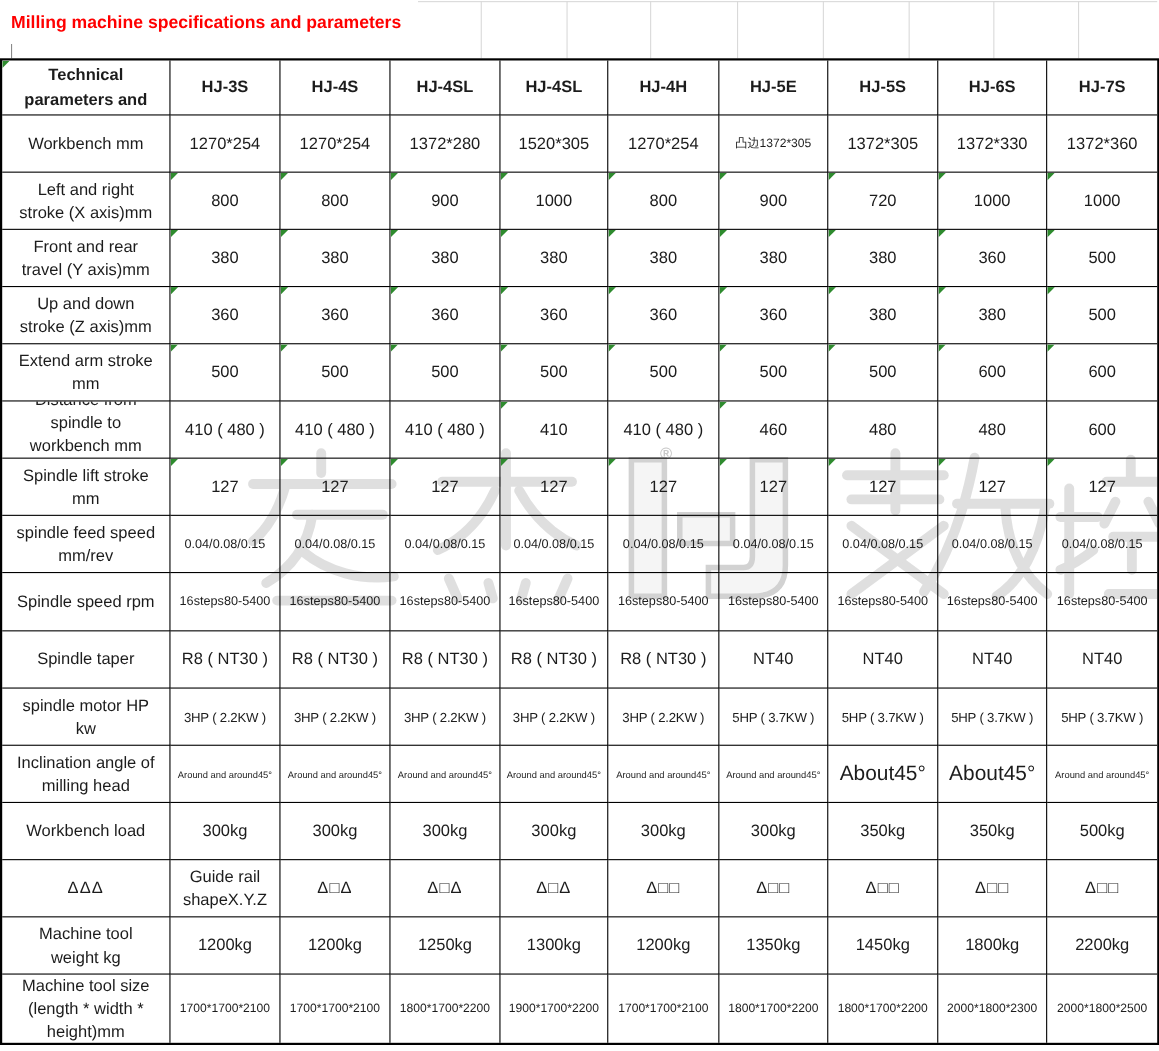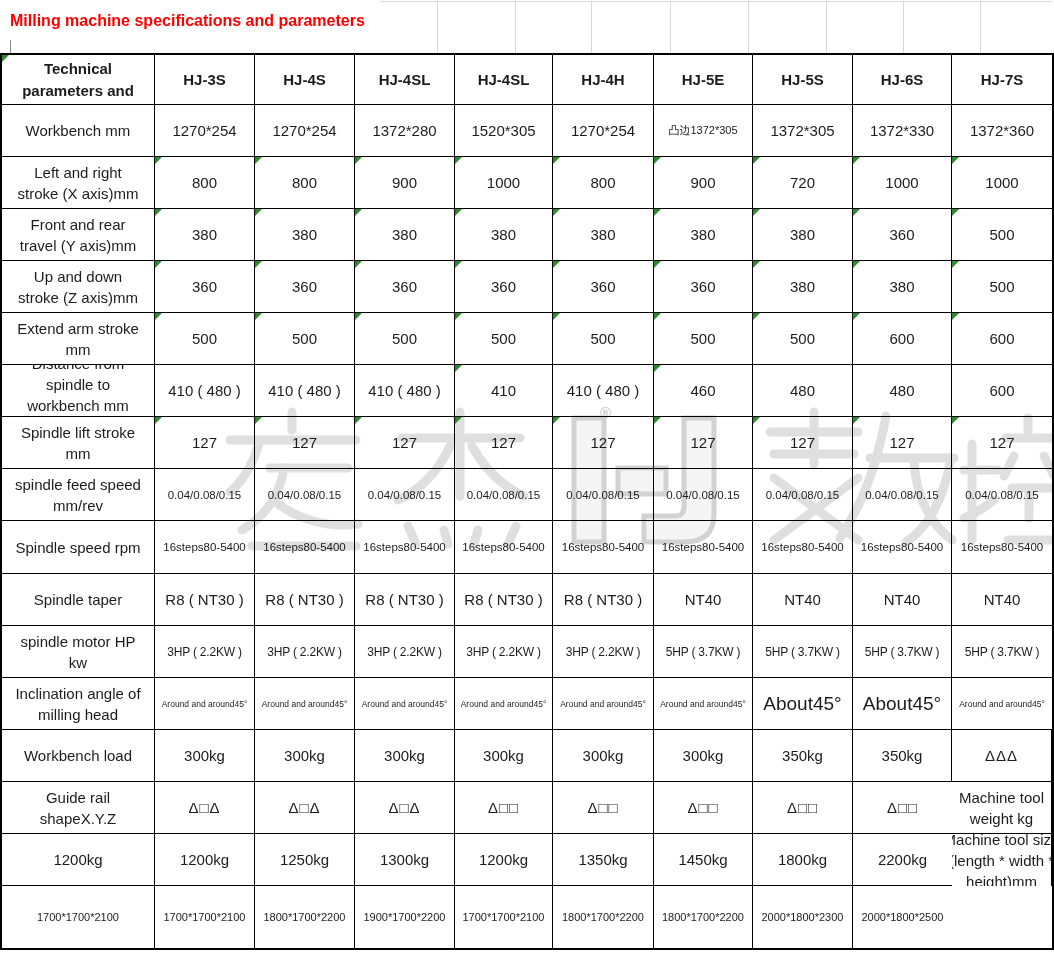--- a/index.html
+++ b/index.html
@@ -291,20 +291,21 @@
         <div class="ln">Workbench load</div>
       </div>
       <div class="cell ">300kg</div>
       <div class="cell ">300kg</div>
       <div class="cell ">300kg</div>
       <div class="cell ">300kg</div>
       <div class="cell ">300kg</div>
       <div class="cell ">300kg</div>
       <div class="cell ">350kg</div>
       <div class="cell ">350kg</div>
+      <div class="cell  last-col">500kg</div>
       <div class="cell rail">ΔΔΔ</div>
       <div class="cell label-cell">
         <div class="ln">Guide rail</div>
         <div class="ln">shapeX.Y.Z</div>
       </div>
       <div class="cell rail">Δ□Δ</div>
       <div class="cell rail">Δ□Δ</div>
       <div class="cell rail">Δ□Δ</div>
       <div class="cell rail">Δ□□</div>
       <div class="cell rail">Δ□□</div>

